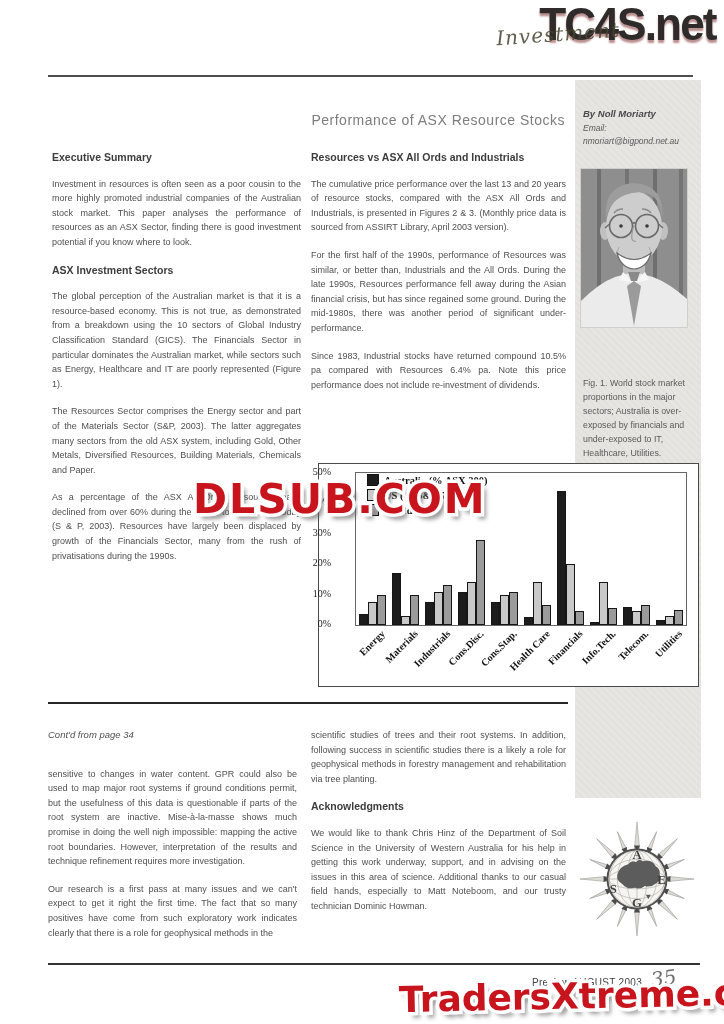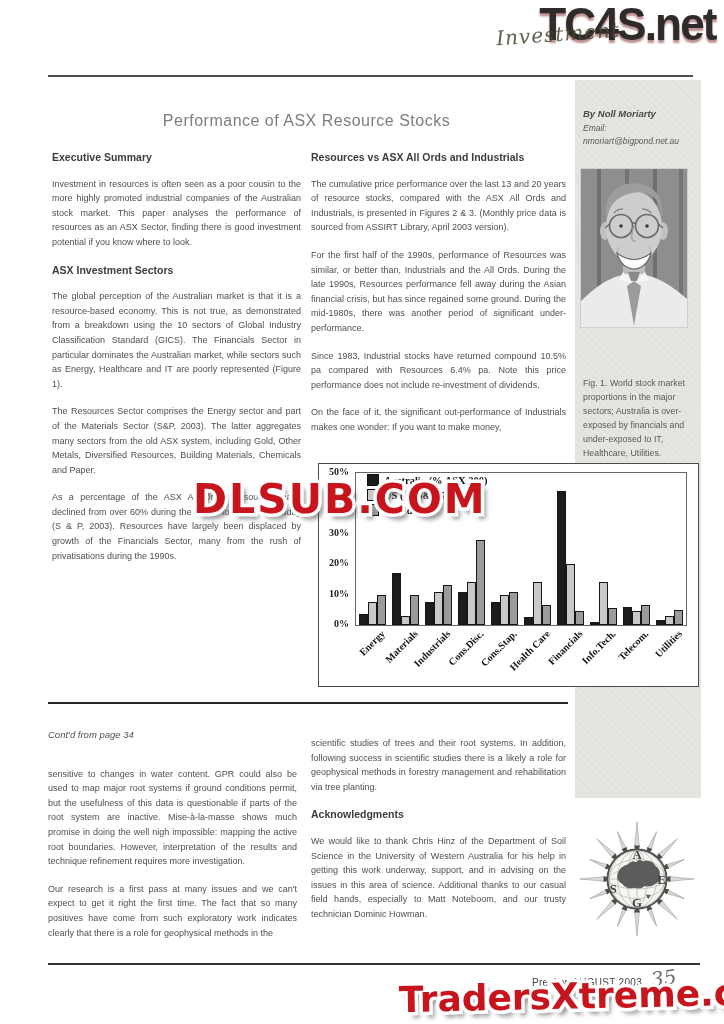--- a/index.html
+++ b/index.html
@@ -18,28 +18,28 @@
     font-family:"Liberation Sans",sans-serif;
   }
   .invest-script{
     position:absolute;left:26px;top:22px;
     font-family:"DejaVu Serif",serif;font-style:italic;
     font-size:20px;color:#45452f;letter-spacing:1px;
     transform:rotate(-4deg);opacity:.85;
   }
   
   .page-title{
-    position:absolute;left:48px;top:112px;width:517px;text-align:center;
-    font-size:16px;color:#7d7d7d;letter-spacing:.5px;font-weight:normal;margin:0;
+    position:absolute;left:48px;top:112px;width:517px;text-align:right;
+    font-size:14px;color:#7d7d7d;letter-spacing:.5px;font-weight:normal;margin:0;
   }
   .col{position:absolute;top:150px;font-size:9px;line-height:14.6px;color:#4f4f4f;text-align:justify;}
   .col-left{left:52px;width:249px;}
   .col-right{left:311px;width:255px;}
   .col h3,.cont h3{font-size:10.5px;color:#3c3c3c;margin:0 0 12px 0;font-weight:bold;text-align:left;}
-  .col p,.cont p{margin:8px 0 13px 0;}
+  .col p,.cont p{margin:0 0 13px 0;}
   .h-gap{margin-top:4px !important;}
   
   .sidebar{
     position:absolute;left:575px;top:80px;width:126px;height:718px;
     background-color:#e6e5e2;
     background-image:repeating-linear-gradient(45deg,rgba(0,0,0,.02) 0 2px,transparent 2px 5px);
     z-index:0;
   }
   .author{padding:28px 8px 0 8px;color:#4a4a4a;}
   .author .by{font-weight:bold;font-style:italic;font-size:9.5px;margin-bottom:3px;}
@@ -51,21 +51,21 @@
   .chart-box{
     position:absolute;left:318px;top:463px;width:379px;height:222px;
     background:#ffffff;border:1px solid #4a4a4a;z-index:2;
   }
   .chart-plot{
     position:absolute;left:36px;top:8px;width:330px;height:152px;
     border:1px solid #666;background:#fff;box-sizing:content-box;
   }
   .bar{position:absolute;bottom:0;width:9px;box-sizing:border-box;border:1px solid #161616;}
   .chart-y{position:absolute;left:0;top:0;width:34px;height:170px;}
-  .ytick{position:absolute;right:4px;font-family:"Liberation Serif",serif;font-weight:bold;font-size:10px;color:#1a1a1a;}
+  .ytick{position:absolute;right:22px;font-family:"Liberation Serif",serif;font-weight:normal;font-size:10px;color:#1a1a1a;}
   .chart-x{position:absolute;left:0;top:0;width:100%;height:100%;}
   .xlab{position:absolute;top:164px;width:0;}
   .xlab span{
     position:absolute;right:0;top:0;white-space:nowrap;
     transform:rotate(-45deg);transform-origin:100% 0;
     font-family:"Liberation Serif",serif;font-weight:bold;font-size:10px;color:#111;
   }
   .chart-legend{position:absolute;left:48px;top:10px;z-index:1;}
   .lrow{display:flex;align-items:center;gap:5px;margin-bottom:3px;}
   .lmark{width:10px;height:10px;border:1px solid #111;display:inline-block;flex:0 0 auto;}
@@ -110,21 +110,20 @@
   <p>The global perception of the Australian market is that it is a resource-based economy. This is not true, as demonstrated from a breakdown using the 10 sectors of Global Industry Classification Standard (GICS). The Financials Sector in particular dominates the Australian market, while sectors such as Energy, Healthcare and IT are poorly represented (Figure 1).</p>
   <p>The Resources Sector comprises the Energy sector and part of the Materials Sector (S&amp;P, 2003). The latter aggregates many sectors from the old ASX system, including Gold, Other Metals, Diversified Resources, Building Materials, Chemicals and Paper.</p>
   <p>As a percentage of the ASX All Ords, Resources have declined from over 60% during the 1980s to about 14% today (S &amp; P, 2003). Resources have largely been displaced by growth of the Financials Sector, many from the rush of privatisations during the 1990s.</p>
 </div>
 
 <div class="col col-right">
   <h3>Resources vs ASX All Ords and Industrials</h3>
   <p>The cumulative price performance over the last 13 and 20 years of resource stocks, compared with the ASX All Ords and Industrials, is presented in Figures 2 &amp; 3. (Monthly price data is sourced from ASSIRT Library, April 2003 version).</p>
   <p>For the first half of the 1990s, performance of Resources was similar, or better than, Industrials and the All Ords. During the late 1990s, Resources performance fell away during the Asian financial crisis, but has since regained some ground. During the mid-1980s, there was another period of significant under-performance.</p>
   <p>Since 1983, Industrial stocks have returned compound 10.5% pa compared with Resources 6.4% pa. Note this price performance does not include re-investment of dividends.</p>
-  <p>On the face of it, the significant out-performance of Industrials makes one wonder: If you want to make money,</p>
 </div>
 
 <div class="sidebar">
   <div class="author">
     <div class="by">By Noll Moriarty</div>
     <div class="em">Email:</div>
     <div class="em">nmoriart@bigpond.net.au</div>
   </div>
 
   <svg class="photo" viewBox="0 0 106 158" xmlns="http://www.w3.org/2000/svg">

